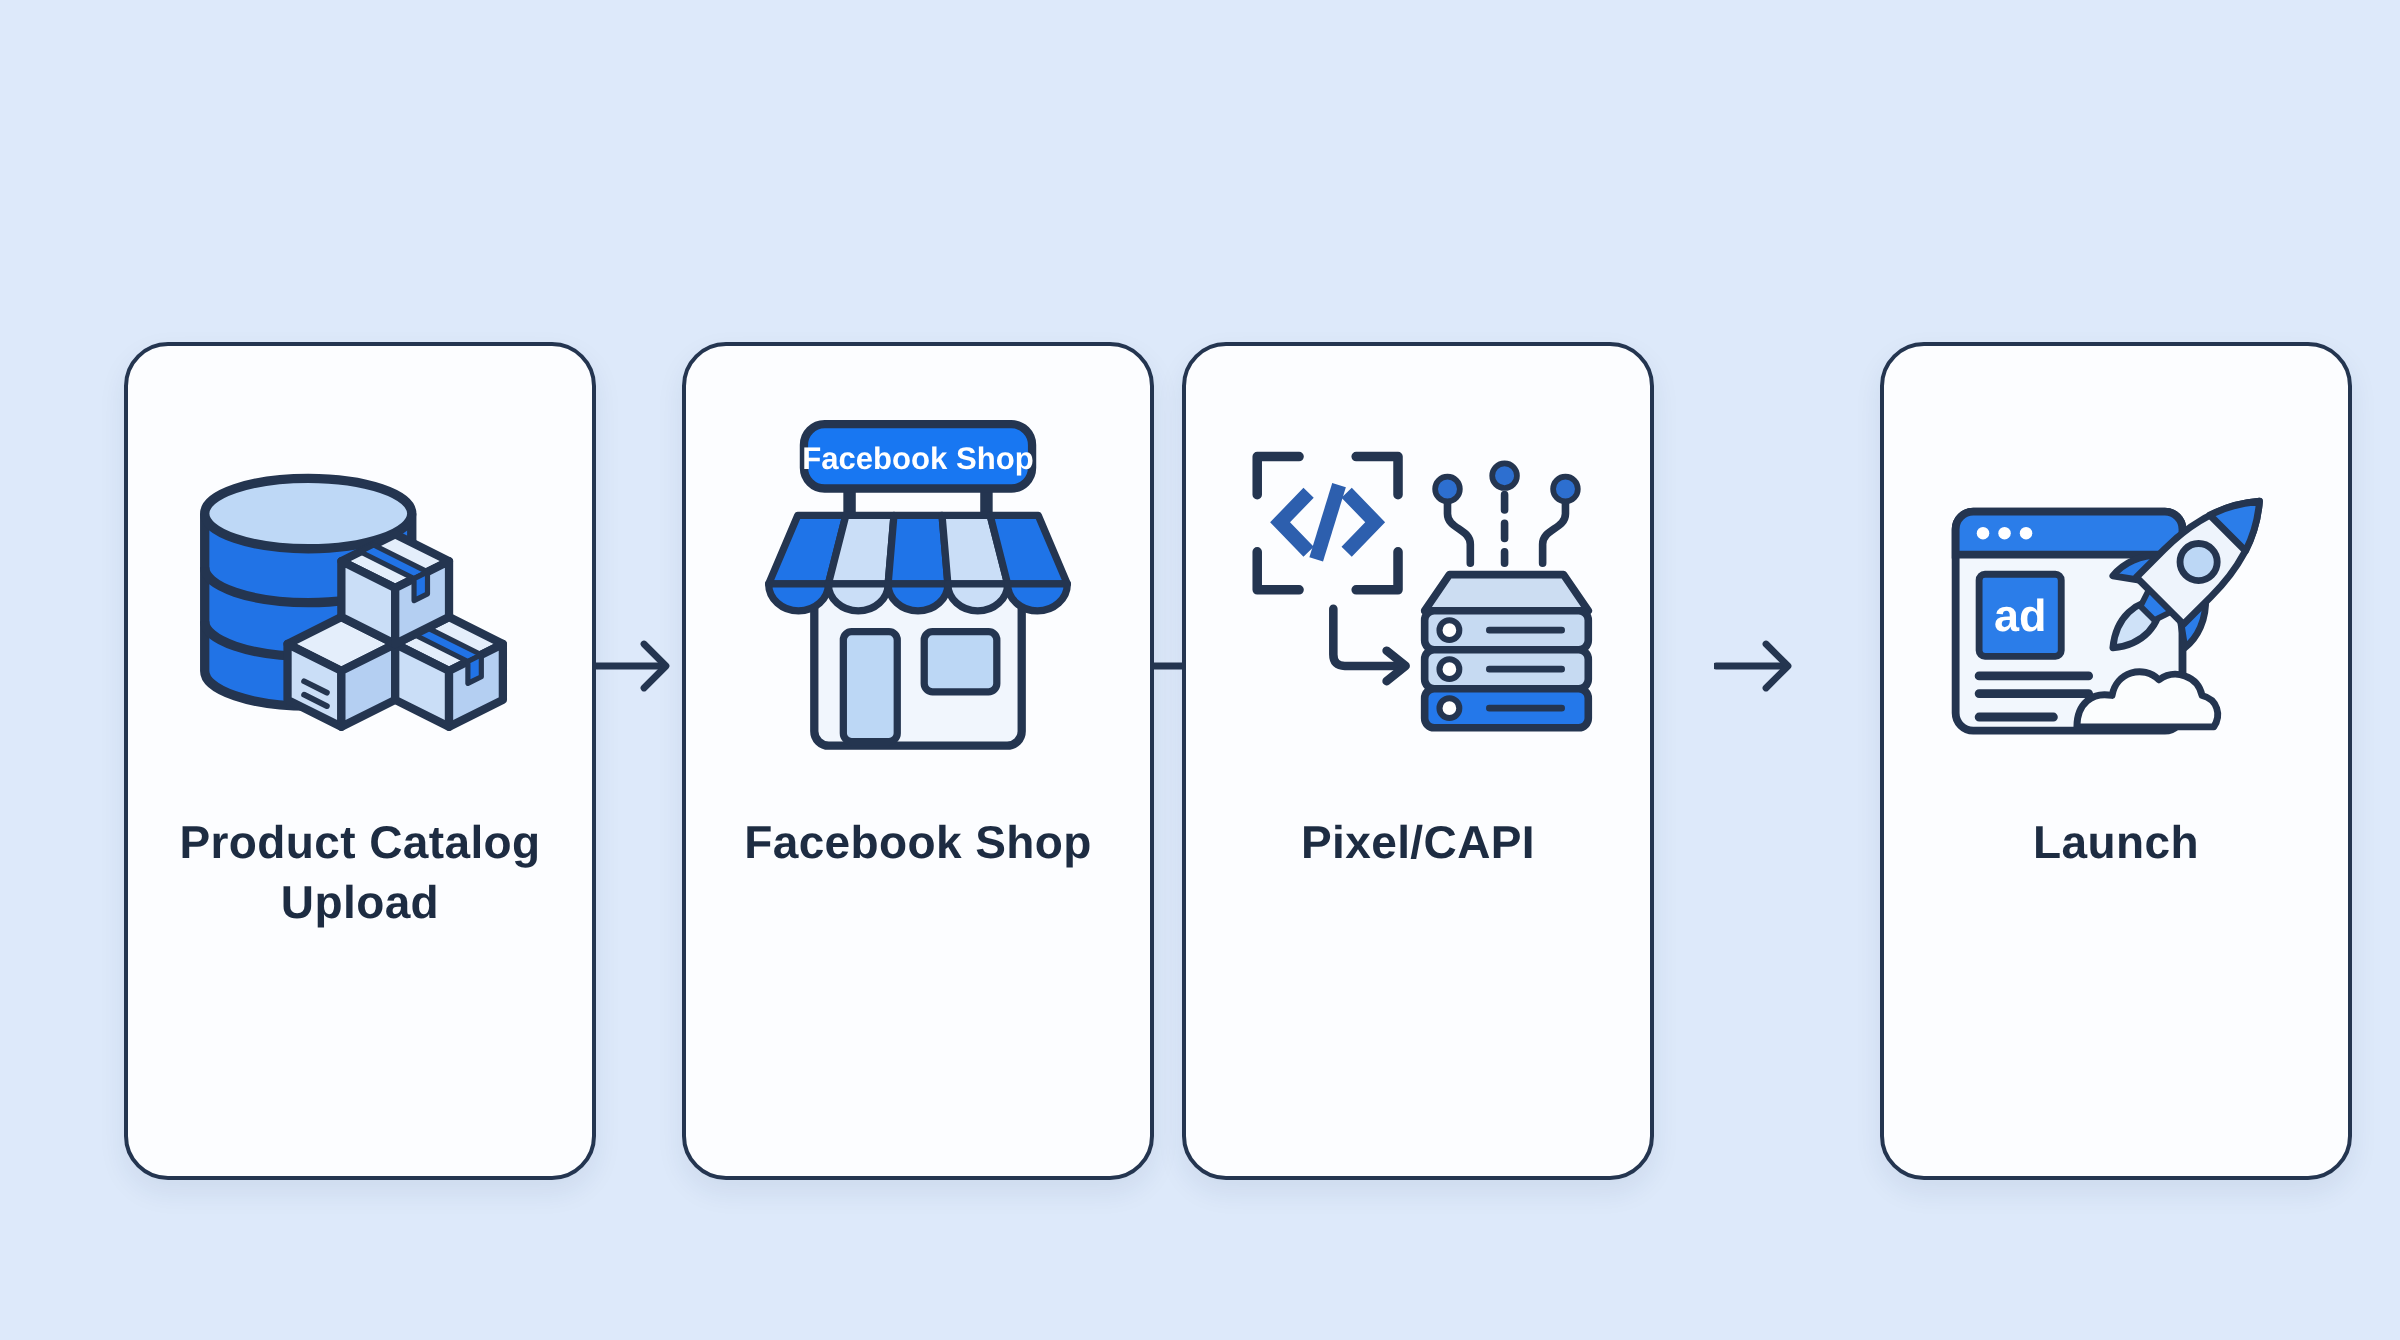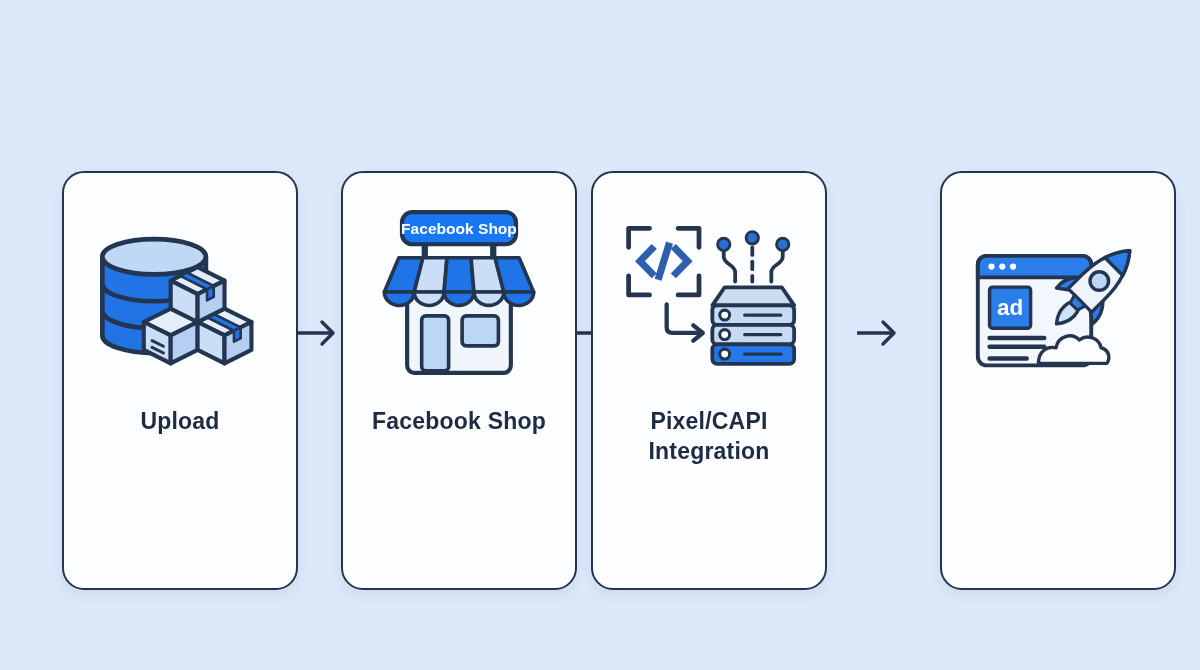--- a/index.html
+++ b/index.html
@@ -69,20 +69,21 @@
         <g stroke="#243550" stroke-width="4" stroke-linejoin="round">
           <polygon points="102,55 128,68 102,81 76,68" fill="#e4eefb"></polygon>
           <polygon points="76,68 102,81 102,108 76,95" fill="#cadef7"></polygon>
           <polygon points="102,81 128,68 128,95 102,108" fill="#b4cff2"></polygon>
           <polygon points="91.6,60.2 85.1,63.45 111.1,76.45 117.6,73.2" fill="#2173e6" stroke-width="2.5"></polygon>
           <polygon points="111.1,76.45 117.6,73.2 117.6,83.8 111.1,87.05" fill="#2173e6" stroke-width="2.5"></polygon>
         </g>
       </svg>
     </div>
     <div class="label">
+      <span>Product Catalog</span>
       <span>Upload</span>
     </div>
   </section>
 
   <div class="arrow" style="left:296px">
     <svg viewBox="0 0 46 32" fill="none">
       <path d="M1,16 H36" stroke="#243550" stroke-width="3.4" stroke-linecap="round"></path>
       <polyline points="26,5 37,16 26,27" stroke="#243550" stroke-width="3.4" stroke-linecap="round" stroke-linejoin="round"></polyline>
     </svg>
   </div>
@@ -165,21 +166,20 @@
         <g stroke="#243550">
           <circle cx="109" cy="103.2" r="5.2" fill="#ffffff" stroke-width="3.2"></circle>
           <circle cx="109" cy="123.7" r="5.2" fill="#ffffff" stroke-width="3.2"></circle>
           <circle cx="109" cy="144.2" r="5.2" fill="#ffffff" stroke-width="3.2"></circle>
           <path d="M130,103.2 H168 M130,123.7 H168 M130,144.2 H168" stroke-width="3.5" stroke-linecap="round"></path>
         </g>
       </svg>
     </div>
     <div class="label">
       <span>Pixel/CAPI</span>
-      <span>Integration</span>
     </div>
   </section>
 
   <div class="arrow" style="left:857px">
     <svg viewBox="0 0 46 32" fill="none">
       <path d="M1,16 H36" stroke="#243550" stroke-width="3.4" stroke-linecap="round"></path>
       <polyline points="26,5 37,16 26,27" stroke="#243550" stroke-width="3.4" stroke-linecap="round" stroke-linejoin="round"></polyline>
     </svg>
   </div>
 
@@ -205,16 +205,17 @@
           <path d="M0,-50 C13,-35 17,-16 17,2 L17,22 L-17,22 L-17,2 C-17,-16 -13,-35 0,-50 Z" fill="#eef4fc" stroke-width="3.5"></path>
           <path d="M0,-50 C6,-43 10,-36 13,-27 L-13,-27 C-10,-36 -6,-43 0,-50 Z" fill="#2b7de9" stroke-width="3.5"></path>
           <path d="M-8,22 L8,22 L5,31 L-5,31 Z" fill="#2b7de9" stroke-width="3"></path>
           <circle cx="0" cy="-6" r="9.5" fill="#bcd7f5" stroke-width="3.5"></circle>
         </g>
 
         <path d="M70,152 C70,140 78,134 88,136 C90,124 104,120 112,128 C120,122 132,126 134,136 C142,138 144,146 140,152 Z" fill="#fbfdfe" stroke="#243550" stroke-width="3.5" stroke-linejoin="round"></path>
       </svg>
     </div>
     <div class="label">
+      <span>Launch</span>
     </div>
   </section>
 
 </div>
 
 </body></html>

